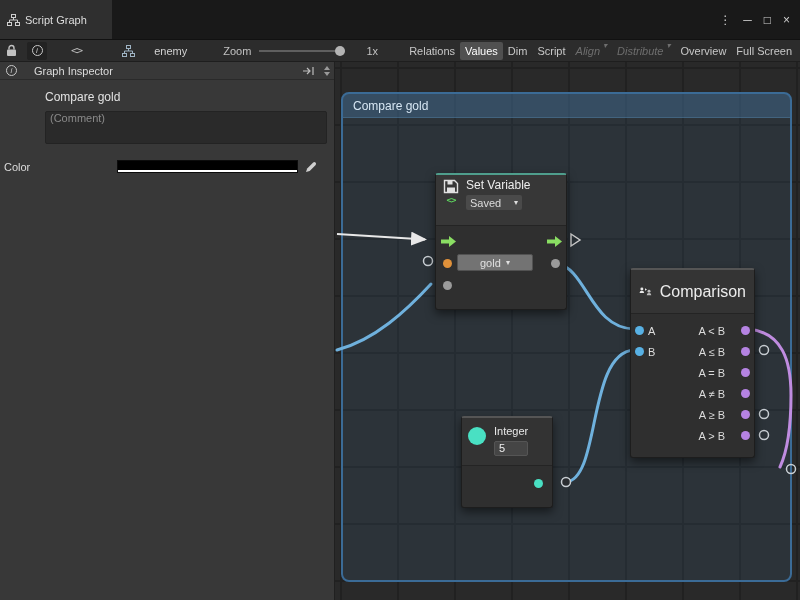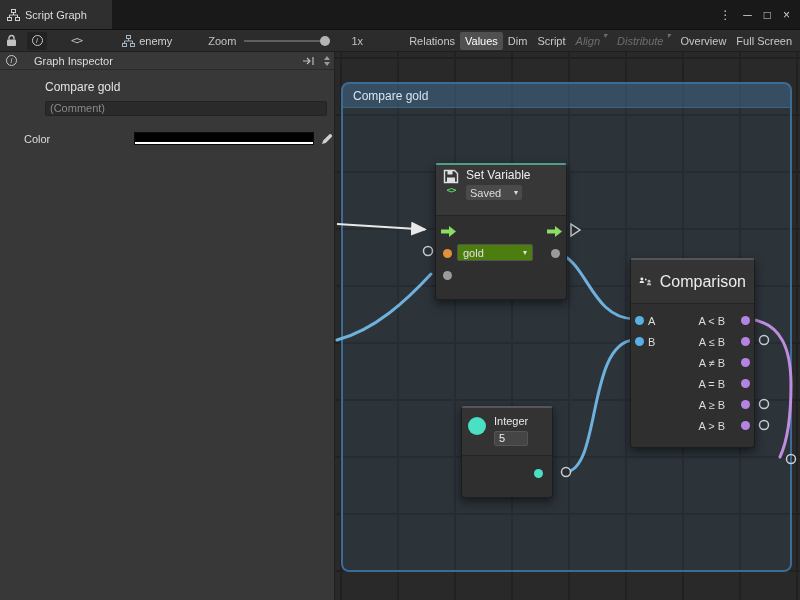--- a/index.html
+++ b/index.html
@@ -1,32 +1,32 @@
 <!DOCTYPE html>
 <html><head>
 <meta charset="utf-8">
 <style>
   * { box-sizing: border-box; margin: 0; padding: 0; }
   html,body { width:800px; height:600px; overflow:hidden; background:#333; }
   .app { width:800px; height:600px; font-family:"Liberation Sans",sans-serif; color:#ccc; font-size:11px; position:relative; background:#383838; }
 
   
-  .titlebar { height:30px; background:#191919; display:flex; align-items:stretch; border-bottom:1px solid #111; }
+  .titlebar { height:40px; background:#191919; display:flex; align-items:stretch; border-bottom:1px solid #111; }
   .tab { width:112px; background:#2f2f2f; display:flex; align-items:center; gap:5px; padding-left:7px; color:#ddd; }
   .tab span { font-size:11px; }
   .win-controls { margin-left:auto; display:flex; align-items:center; gap:12px; padding-right:10px; color:#cfcfcf; font-size:12px; }
   .win-controls span { cursor:default; }
 
   
   .toolbar { height:22px; background:#2c2c2c; border-bottom:1px solid #1e1e1e; display:flex; align-items:center; color:#c8c8c8; }
   .tb-lock { margin-left:6px; display:flex; }
   .tb-infobtn { margin-left:10px; width:20px; height:18px; background:#222; border-radius:2px; display:flex; align-items:center; justify-content:center; }
   .info-glyph { width:11px; height:11px; border:1px solid #c8c8c8; border-radius:50%; font-size:8px; line-height:9px; text-align:center; font-style:italic; color:#c8c8c8; }
   .tb-code { margin-left:24px; font-family:"DejaVu Sans Mono",monospace; font-size:11px; color:#bdbdbd; letter-spacing:-1px; }
-  .tb-crumb { margin-left:40px; display:flex; align-items:center; gap:4px; color:#d2d2d2; }
+  .tb-crumb { margin-left:40px; display:flex; align-items:center; gap:19px; color:#d2d2d2; }
   .tb-zoomlabel { margin-left:36px; color:#c2c2c2; }
   .tb-slider { margin-left:8px; width:86px; height:14px; position:relative; }
   .tb-slider .track { position:absolute; left:0; right:0; top:6px; height:2px; background:#5f5f5f; }
   .tb-slider .thumb { position:absolute; right:0; top:2px; width:10px; height:10px; border-radius:50%; background:#b4b4b4; }
   .tb-zoomval { margin-left:21px; color:#c2c2c2; }
   .tb-buttons { margin-left:auto; display:flex; align-items:center; height:100%; padding-right:3px; }
   .tb-btn { padding:0 5px; height:18px; line-height:18px; border-radius:2px; color:#c8c8c8; white-space:nowrap; display:flex; align-items:flex-start; gap:3px; }
   .tb-btn.active { background:#505050; color:#fff; }
   .tb-btn.disabled { color:#6e6e6e;font-style:italic; }
   .dd-arrow { font-size:8px; line-height:1; }
@@ -37,23 +37,23 @@
   
   .inspector { width:335px; background:#383838; border-right:1px solid #202020; }
   .insp-header { height:18px; display:flex; align-items:center; gap:5px; padding:0 4px 0 6px; border-bottom:1px solid #2a2a2a; }
   .insp-header .title { color:#dcdcdc;margin-left:12px; }
   .insp-header .spacer { flex:1; }
   .updown { display:flex; flex-direction:column; gap:2px; margin-left:4px; }
   .tri { width:0; height:0; border-left:3.5px solid transparent; border-right:3.5px solid transparent; }
   .tri.up { border-bottom:4px solid #9a9a9a; }
   .tri.down { border-top:4px solid #9a9a9a; }
   .insp-graph-title { margin:10px 0 0 45px; font-size:12px; color:#e2e2e2; }
-  .comment-field { margin:7px 8px 0 45px; width:282px; height:15px; background:#2a2a2a; border:1px solid #232323; border-radius:2px; color:#8a8a8a; font-size:11px; line-height:13px; padding-left:4px; }
+  .comment-field { margin:7px 8px 0 45px; width:282px; height:33px; background:#2a2a2a; border:1px solid #232323; border-radius:2px; color:#8a8a8a; font-size:11px; line-height:13px; padding-left:4px; }
   .color-row { margin-top:16px; display:flex; align-items:center; }
-  .color-label { width:134px; padding-left:24px; color:#dcdcdc; }
+  .color-label { width:117px; padding-left:4px; color:#dcdcdc; }
   .color-swatch { width:181px; height:13px; background:#000; border:1px solid #0c0c0c; position:relative; }
   .color-swatch::after { content:""; position:absolute; left:0; right:0; bottom:0; height:2.5px; background:#fff; }
   .eyedropper { margin-left:7px; display:flex; }
 
   
   .graph { position:relative; width:465px; height:556px; overflow:hidden; background-color:#292929;
     background-image:linear-gradient(#212121 2px, transparent 2px), linear-gradient(90deg,#212121 2px, transparent 2px);
     background-size:57px 57px; background-position:5px 5px; }
 
   .group { position:absolute; left:6px; top:30px; width:451px; height:490px; border:2px solid #3b6b96; border-radius:8px; background:rgba(62,105,140,0.16); z-index:1; }
@@ -74,21 +74,21 @@
   .sv-header { display:flex; align-items:flex-start; gap:6px; padding:4px 6px 5px; background:#373737; border-bottom:1px solid #242424; height:51px; }
   .sv-iconcol { display:flex; flex-direction:column; align-items:center; width:18px; }
   .sv-var-glyph { font-family:"DejaVu Sans Mono",monospace; font-size:9px; font-weight:bold; color:#5fd75f; letter-spacing:-1px; margin-top:1px; }
   .sv-titles { display:flex; flex-direction:column; gap:3px; }
   .sv-title { font-size:12px; color:#ececec; line-height:13px; }
   .mini-dd { width:56px; height:15px; background:#4a4a4a; border-radius:2px; display:flex; align-items:center; justify-content:space-between; padding:0 4px; color:#ddd; font-size:11px; }
   .port-arrow { position:absolute; }
   .port-arrow.left { left:5px; top:61px; }
   .port-arrow.right { right:4px; top:61px; }
   .sv-dot-orange { left:7px; top:84px; }
-  .sv-dd-gold { position:absolute; left:21px; top:79px; width:76px; height:17px; background:#4d7c0f; border:1px solid #525252; border-radius:2px; display:flex; align-items:center; justify-content:space-between; padding:0 5px; color:#e0e0e0; }
+  .sv-dd-gold { position:absolute; left:21px; top:79px; width:76px; height:17px; background:#737373; border:1px solid #525252; border-radius:2px; display:flex; align-items:center; justify-content:space-between; padding:0 22px; color:#e0e0e0; }
   .sv-dot-grayr { right:6px; top:84px; }
   .sv-dot-grayb { left:7px; top:106px; }
 
   
   .node.cmp { left:295px; top:206px; width:125px; height:190px; border-top:2px solid #555; }
   .cmp-header { height:44px; display:flex; align-items:center; gap:7px; padding:0 8px; background:#343434; border-bottom:1px solid #242424; }
   .cmp-title { font-size:16px; color:#ececec; }
   .cmp-rows { padding-top:6px; }
   .cmp-row { height:21px; position:relative; display:flex; align-items:center; font-size:11px; color:#dcdcdc; }
   .cmp-row .dot.blue { left:4px; top:6px; }
@@ -297,25 +297,25 @@
             <span class="lbl-r">A &lt; B</span>
             <span class="dot purple"></span>
           </div>
           <div class="cmp-row">
             <span class="dot blue"></span>
             <span class="lbl-l">B</span>
             <span class="lbl-r">A ≤ B</span>
             <span class="dot purple"></span>
           </div>
           <div class="cmp-row">
+            <span class="lbl-r">A = B</span>
+            <span class="dot purple"></span>
+          </div>
+          <div class="cmp-row">
             <span class="lbl-r">A ≠ B</span>
-            <span class="dot purple"></span>
-          </div>
-          <div class="cmp-row">
-            <span class="lbl-r">A = B</span>
             <span class="dot purple"></span>
           </div>
           <div class="cmp-row">
             <span class="lbl-r">A ≥ B</span>
             <span class="dot purple"></span>
           </div>
           <div class="cmp-row">
             <span class="lbl-r">A &gt; B</span>
             <span class="dot purple"></span>
           </div>

